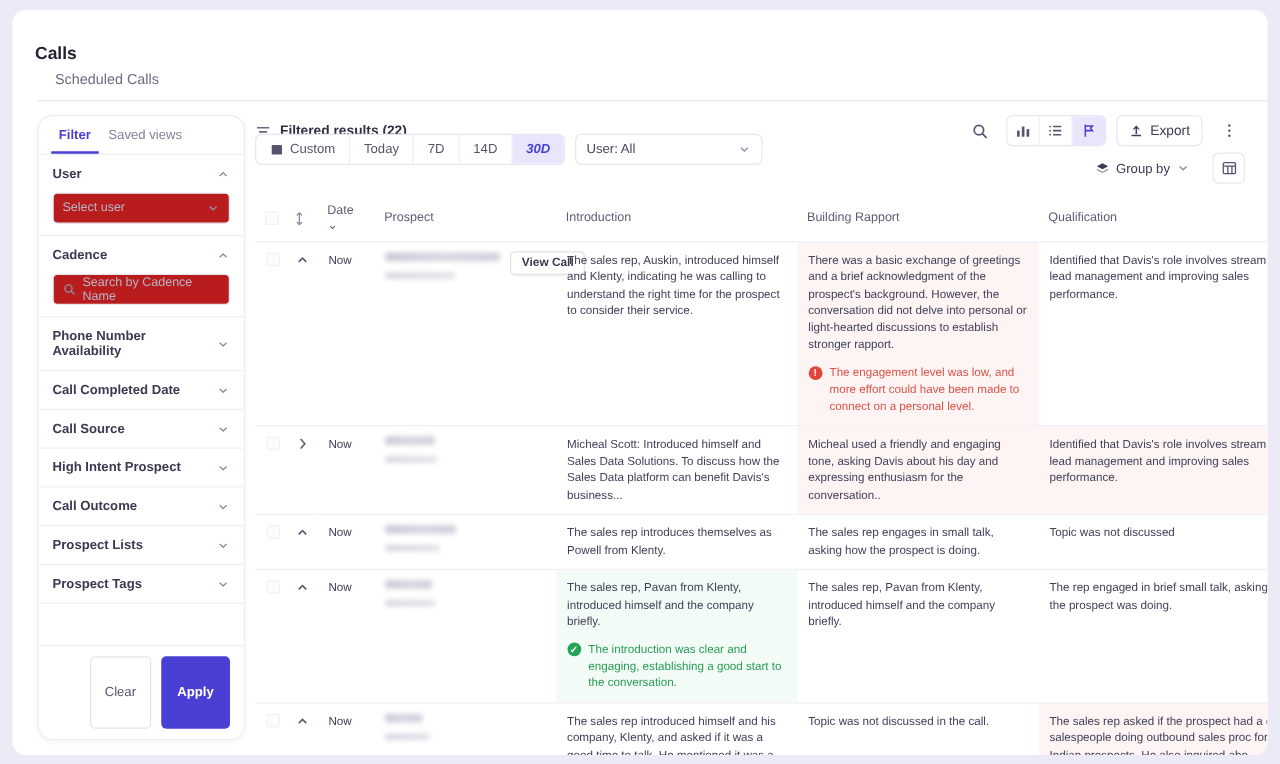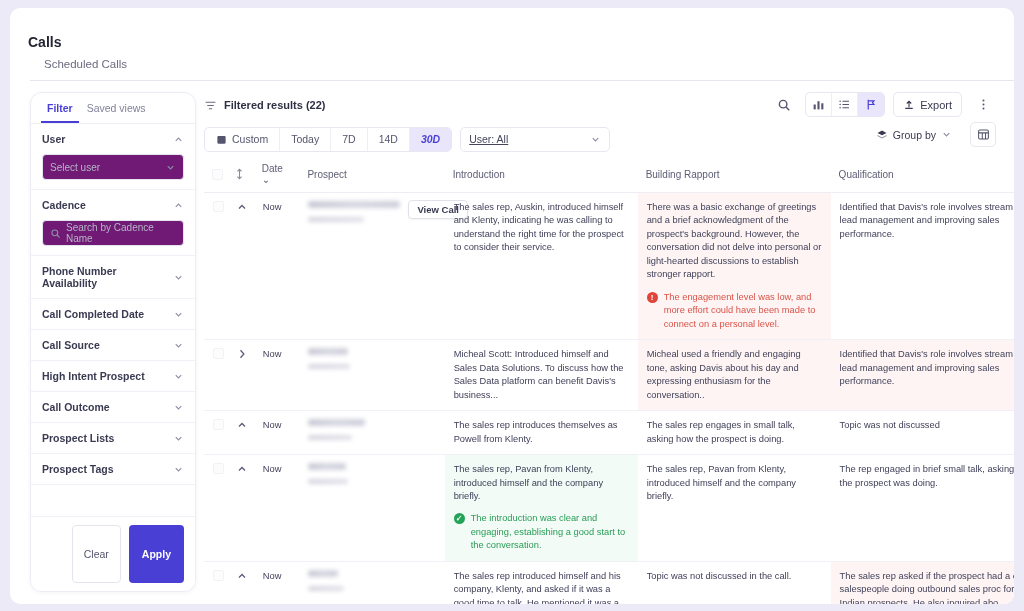--- a/index.html
+++ b/index.html
@@ -66,26 +66,26 @@
     padding: 9px 11px 9px 11px;
   }
   .fgroup-head {
     display: flex; align-items: center; justify-content: space-between;
     cursor: pointer;
   }
   .fgroup-title { font-size: 10.5px; color: #3a3a52; font-weight: bold; }
   .chev { width: 11px; height: 11px; flex: 0 0 11px; color: #8d8da6; }
   .ctl {
     margin-top: 9px;
-    height: 14px;
+    height: 25px;
     border: 1px solid #e6e6f0;
     border-radius: 4px;
-    background: #701a75;
+    background: #b91c1c;
     display: flex; align-items: center;
-    padding: 12px 7px;
+    padding: 0 7px;
     font-size: 10px; color: #b5b5c6;
     gap: 5px;
   }
   .ctl .grow { flex: 1; }
   .side-footer {
     border-top: 1px solid #f0f0f6;
     padding: 8px 11px;
     display: flex; justify-content: flex-end; gap: 8px;
     background: #fff;
   }
@@ -126,42 +126,42 @@
   .seg .icon-btn:last-child { border-right: none; }
   .seg .icon-btn.on { background: #e9e6fb; color: #4a3fd4; }
   .export-btn {
     display: flex; align-items: center; gap: 5px;
     border: 1px solid #e7e7f1; border-radius: 5px;
     height: 25px; padding: 0 9px; background:#fff;
     font-size: 11px; color: #3a3a52; cursor: pointer;
   }
 
   .filters-row {
-    position: absolute; left: 0; top: 34px; right: 18px; height: 26px;
+    position: absolute; left: 0; top: 14px; right: 18px; height: 26px;
     display: flex; align-items: center; gap: 8px;
   }
   .date-seg {
     display: flex; align-items: center; height: 25px;
     border: 1px solid #e7e7f1; border-radius: 5px; background:#fff;
     overflow: hidden;
   }
   .date-seg .d {
     font-size: 10.5px; color: #55556e; padding: 0 11px;
     height: 100%; display:flex; align-items:center; gap:5px;
     border-right: 1px solid #eeeef5; cursor: pointer; white-space: nowrap;
   }
   .date-seg .d:last-child { border-right: none; }
   .date-seg .d.on { background:#e9e6fb; color:#4a3fd4; font-weight:bold;font-style:italic; }
   .user-select {
     height: 25px; width: 150px;
     border: 1px solid #e7e7f1; border-radius: 5px; background:#fff;
     display: flex; align-items: center; padding: 0 8px;
     font-size: 10.5px; color: #45455c; cursor: pointer;
   }
-  .user-select .grow { flex: 1; text-decoration: underline; }
+  .user-select .grow { flex: 1; }
   .groupby {
     position: absolute; right: 52px; top: 30px;
     height: 25px; display: flex; align-items: center; gap: 5px;
     padding: 0 10px; border-radius: 5px; background: #fff;
     font-size: 10.5px; color: #3a3a52; cursor: pointer;
   }
   .grid-btn {
     position: absolute; right: 18px; top: 30px;
     width: 26px; height: 25px; border:1px solid #e7e7f1; border-radius:5px;
     background:#fff; display:flex; align-items:center; justify-content:center;

